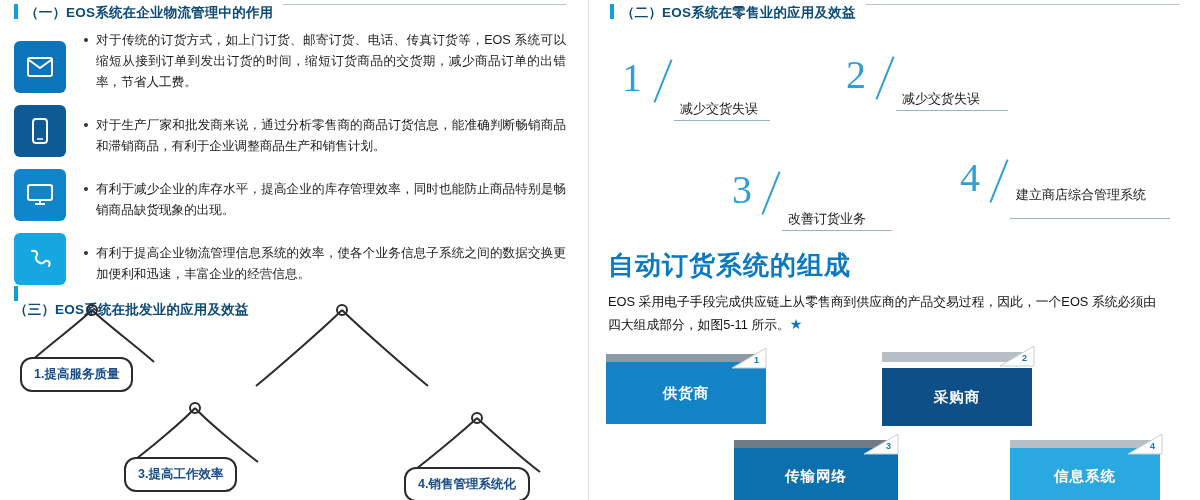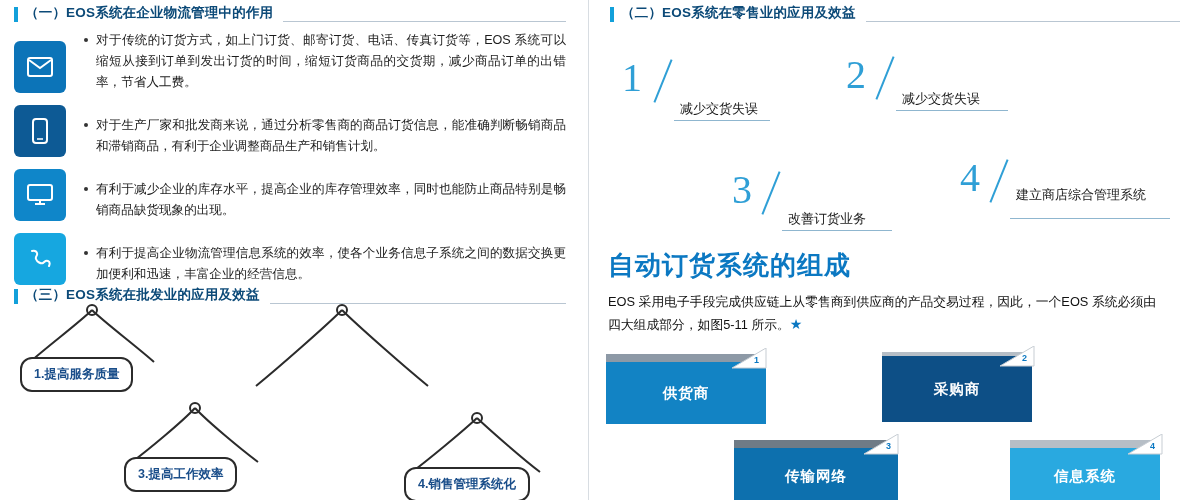--- a/index.html
+++ b/index.html
@@ -42,21 +42,21 @@
     top: 0;
     width: 608px;
     height: 388px;
     background: #ffffff;
     overflow: hidden;
   }
 
   
   .sec-head {
     display: flex;
-    align-items: flex-end;
+    align-items: flex-start;
     font-size: 13.5px;
     font-weight: bold;
     color: #0c4a78;
     letter-spacing: .2px;
   }
   .sec-head .bar {
     width: 4px;
     height: 15px;
     background: #12a0da;
     margin-right: 7px;
@@ -122,20 +122,21 @@
     color: #1c1c1c;
     text-align: justify;
   }
 
   
   .sec3-head {
     position: absolute;
     left: 14px;
     top: 286px;
     width: 552px;
+    flex-direction: column;
   }
   .tags {
     position: absolute;
     left: 0;
     top: 300px;
     width: 580px;
     height: 200px;
   }
   .tag-label {
     position: absolute;
@@ -397,21 +398,21 @@
     <div class="card-top" style="left:14px; top:2px; width:160px; background:#8d99a6;"></div>
     <div class="card" style="left:14px; top:10px; width:160px; height:62px; background:#1283c4;">
       <span>供货商</span>
     </div>
     <svg style="position:absolute;left:140px;top:-4px;" width="36" height="22" aria-hidden="true">
       <polygon points="0,20 34,20 34,0" fill="#ffffff" stroke="#c7cdd3" stroke-width="1"></polygon>
     </svg>
     <div class="corner-num" style="left:162px; top:3px; color:#0b78c2;">1</div>
 
     <div class="card-top" style="left:290px; top:0px; width:150px; background:#b6bec6;"></div>
-    <div class="card" style="left:290px; top:4px; width:150px; height:66px; background:#0d4f86;">
+    <div class="card" style="left:290px; top:16px; width:150px; height:58px; background:#0d4f86;">
       <span>采购商</span>
     </div>
     <svg style="position:absolute;left:408px;top:-6px;" width="36" height="22" aria-hidden="true">
       <polygon points="0,20 34,20 34,0" fill="#ffffff" stroke="#c7cdd3" stroke-width="1"></polygon>
     </svg>
     <div class="corner-num" style="left:430px; top:1px; color:#0b78c2;">2</div>
 
     <div class="card-top" style="left:142px; top:88px; width:164px; background:#6f7b86;"></div>
     <div class="card" style="left:142px; top:96px; width:164px; height:56px; background:#0d70ae;">
       <span>传输网络</span>

